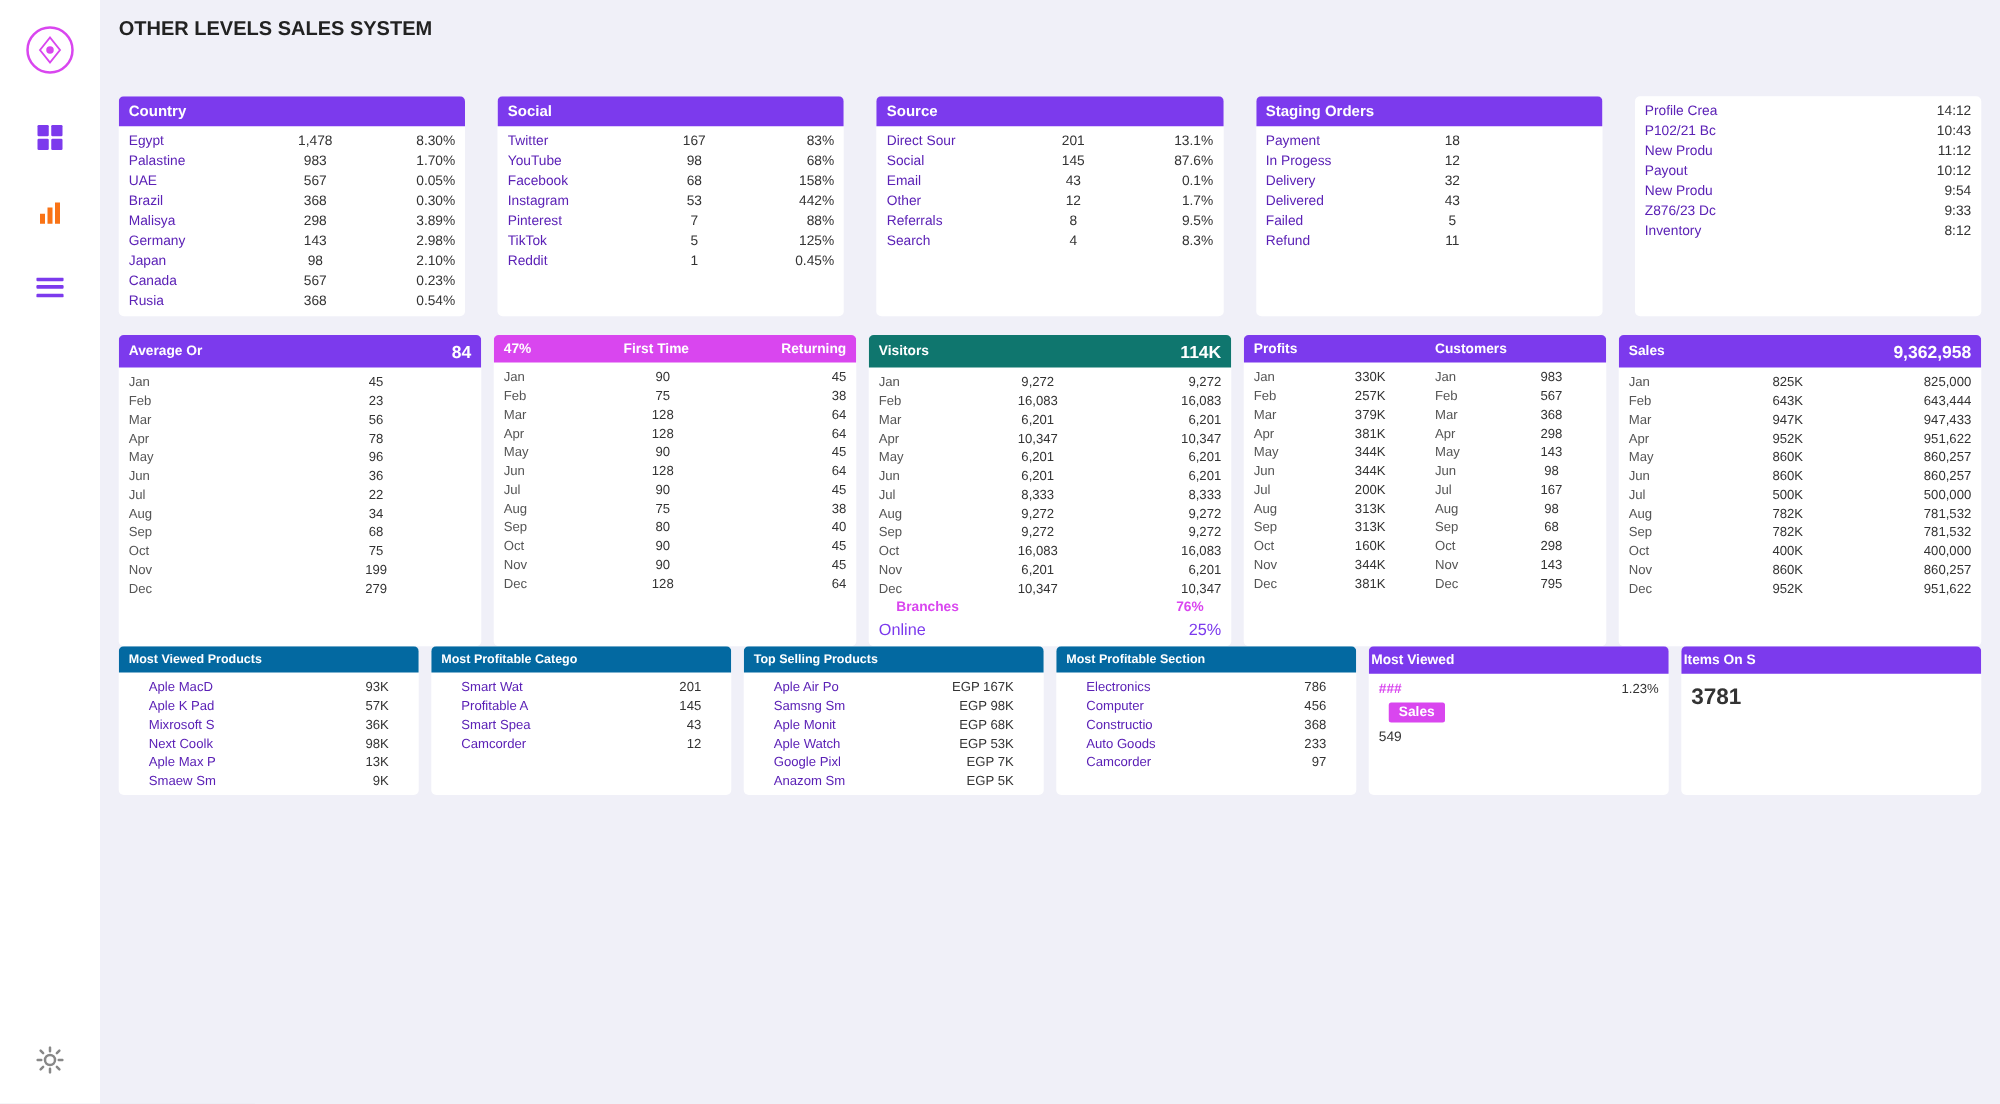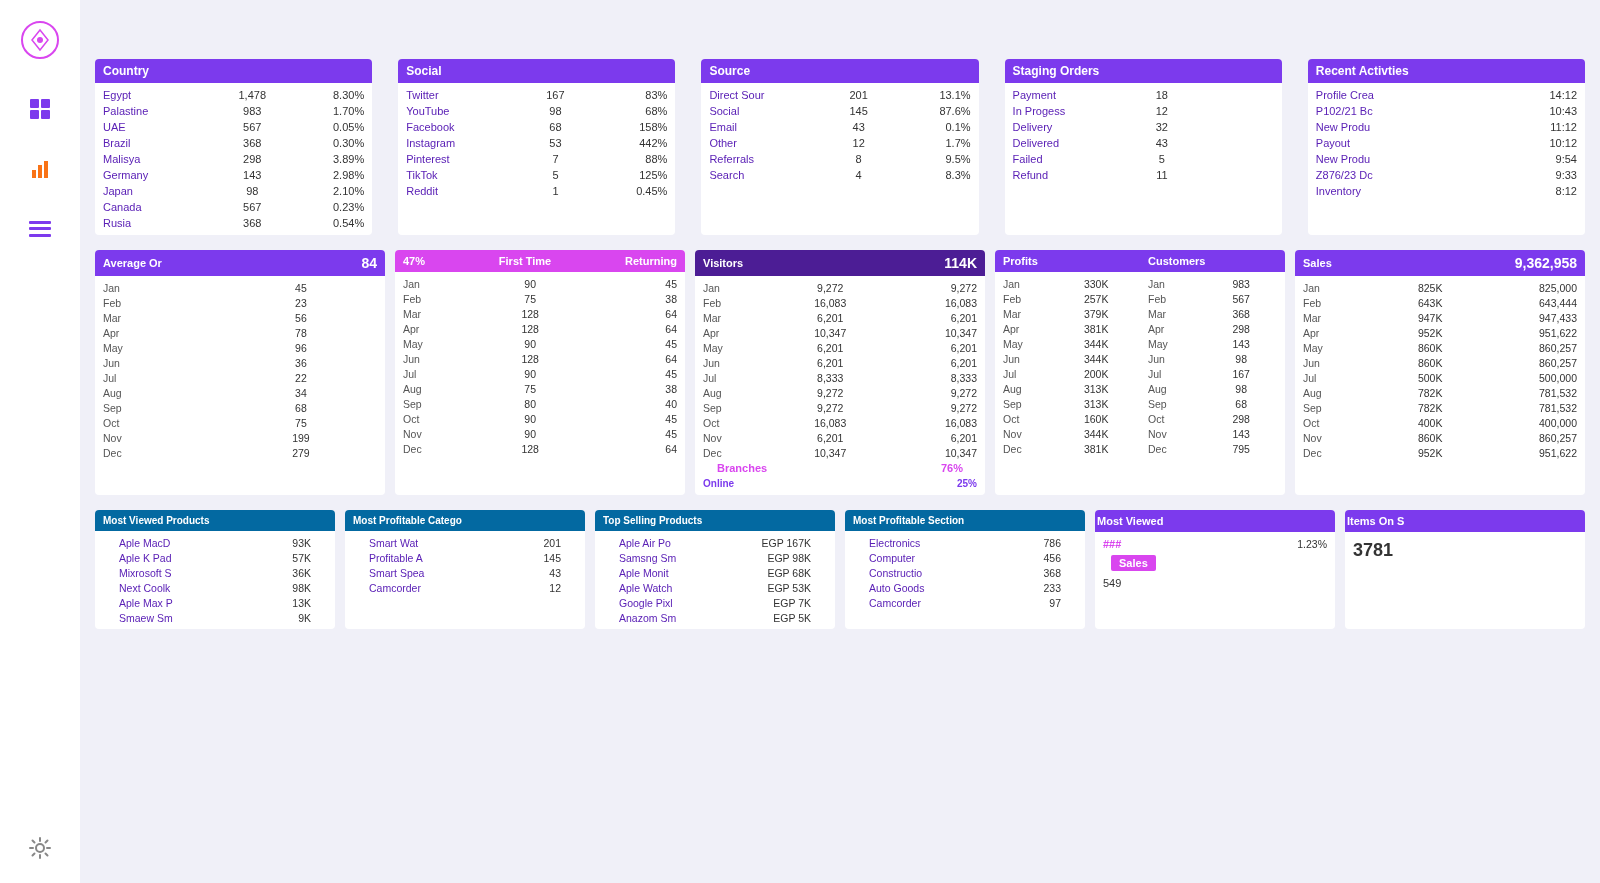--- a/index.html
+++ b/index.html
@@ -76,21 +76,20 @@
       padding: 2px 0;
       color: #333;
     }
     .table-row .col1 { flex: 1.5; color: #5b21b6; }
     .table-row .col2 { flex: 1; text-align: center; }
     .table-row .col3 { flex: 1; text-align: right; }
     .section2 {
       display: grid;
       grid-template-columns: repeat(5, 1fr);
       gap: 10px;
-      margin-bottom: 15px;
     }
     .stat-card {
       background: #fff;
       border-radius: 4px;
       overflow: hidden;
     }
     .stat-header {
       background: #7c3aed;
       color: #fff;
       font-size: 11px;
@@ -114,21 +113,21 @@
       padding: 1.5px 0;
       color: #333;
     }
     .stat-row .smonth { flex: 0.8; color: #555; }
     .stat-row .sv1 { flex: 1; text-align: center; }
     .stat-row .sv2 { flex: 1; text-align: right; }
     .pct-header {
       background: #d946ef;
     }
     .visitors-header {
-      background: #4c1d95;
+      background: #0f766e;
     }
     .bottom-section {
       display: grid;
       grid-template-columns: repeat(6, 1fr);
       gap: 10px;
     }
     .bottom-card {
       background: #fff;
       border-radius: 4px;
       overflow: hidden;
@@ -156,22 +155,22 @@
       display: flex;
       justify-content: space-between;
       font-size: 11px;
       font-weight: bold;
       color: #d946ef;
       padding: 2px 14px;
     }
     .online-row {
       display: flex;
       justify-content: space-between;
-      font-size: 10px;
-      font-weight: bold;
+      font-size: 13px;
+      font-weight: normal;
       color: #7c3aed;
       padding: 2px 0;
     }
     .profits-customers-grid {
       display: grid;
       grid-template-columns: 1fr 1fr;
       gap: 0;
     }
     .mini-header {
       background: #7c3aed;
@@ -248,20 +247,21 @@
   </div>
   <div class="sidebar-icon sidebar-bottom" style="margin-top:auto;">
     <svg width="22" height="22" viewBox="0 0 22 22" fill="none" stroke="#888" stroke-width="2">
       <circle cx="11" cy="11" r="4"></circle>
       <path d="M11 1v3M11 18v3M1 11h3M18 11h3M3.5 3.5l2 2M16.5 16.5l2 2M3.5 18.5l2-2M16.5 5.5l2-2" stroke-linecap="round"></path>
     </svg>
   </div>
 </div>
 
 <div class="main-content">
+  <div class="page-title">OTHER LEVELS SALES SYSTEM</div>
 
   <div class="tables-grid">
 
     <div class="table-card">
       <div class="table-header">
         <span>Country</span>
       </div>
       <div class="table-body" id="country-body">
           <div class="table-row">
             <span class="col1">Egypt</span>
@@ -424,23 +424,20 @@
           </div>
           <div class="table-row">
             <span class="col1">Refund</span>
             <span class="col2">11</span>
             <span class="col3"></span>
           </div>
         </div>
     </div>
 
     <div class="table-card">
-      <div class="table-header">
-        <span>Recent Activties</span>
-      </div>
       <div class="table-body" id="recent-body">
           <div class="table-row">
             <span class="col1" style="flex:2">Profile Crea</span>
             <span class="col3">14:12</span>
           </div>
           <div class="table-row">
             <span class="col1" style="flex:2">P102/21 Bc</span>
             <span class="col3">10:43</span>
           </div>
           <div class="table-row">

